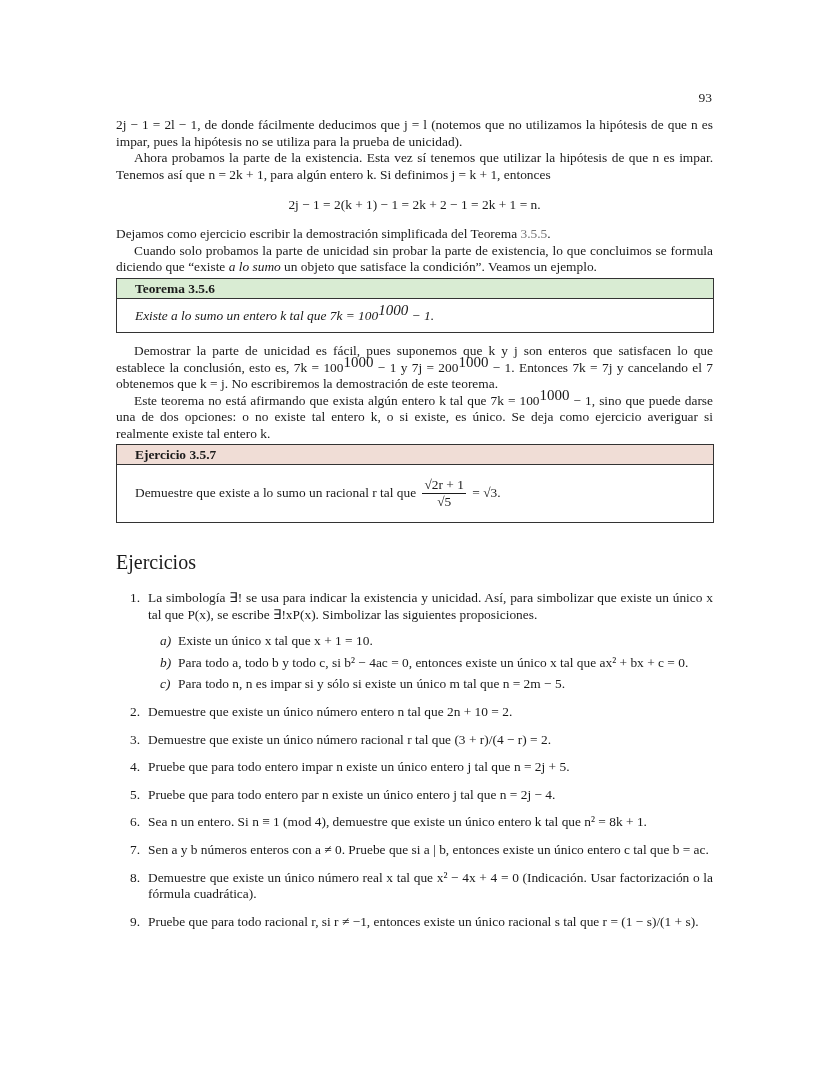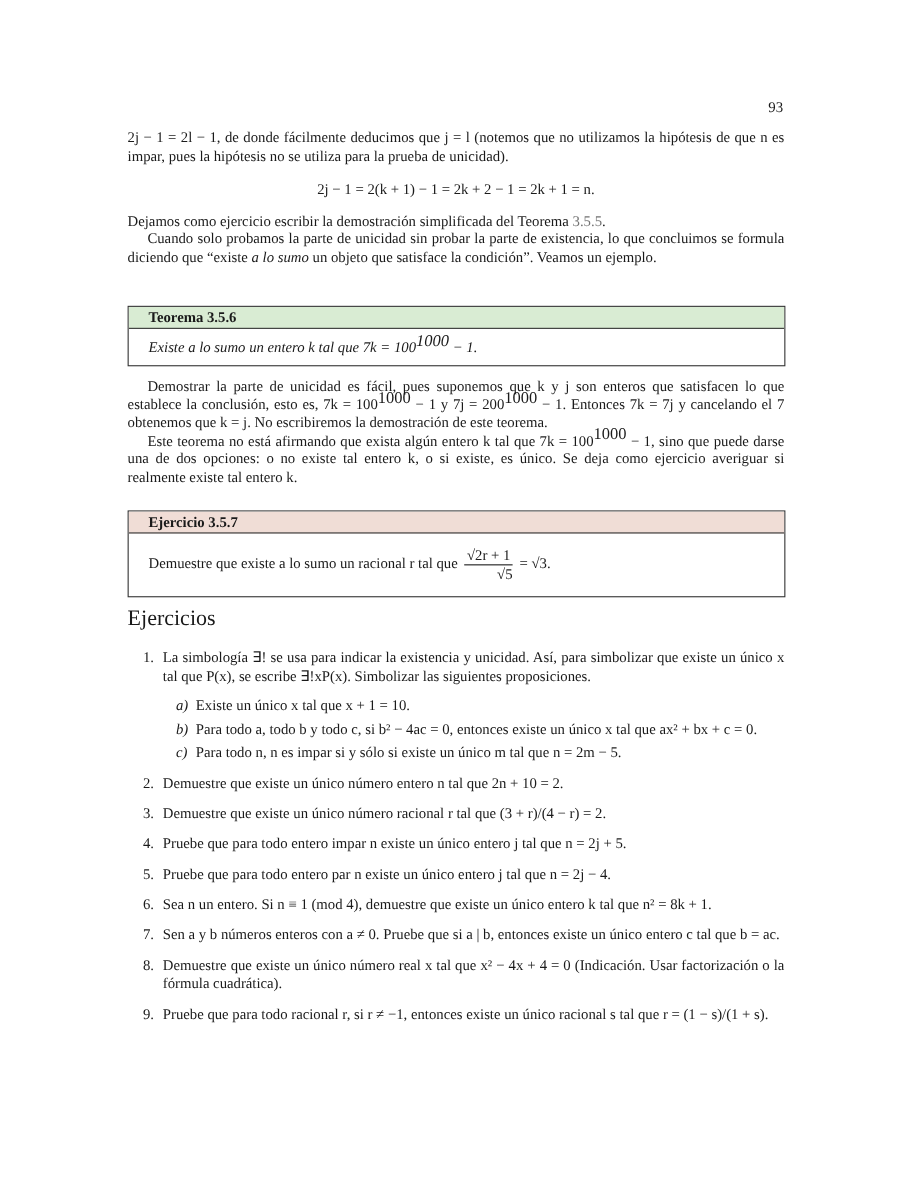--- a/index.html
+++ b/index.html
@@ -15,56 +15,57 @@
     .indent { text-indent: 18px; }
     .eq { text-align: center; margin: 14px 0 12px 0; }
     .ref { color: #737373; }
     sup { font-size: 15px; line-height: 0; }
     .box { position: absolute; left: 116px; width: 596px; border: 1.2px solid #333; border-radius: 0; overflow: hidden; font-family: "Liberation Serif", serif; font-size: 13.4px; background: #fff; }
     .box-head { padding: 1px 18px; font-weight: bold; border-bottom: 1px solid #333; line-height: 17px; }
     .box-head.green { background: #d9ecd3; }
     .box-head.pink { background: #f0ddd6; }
     .box-body { padding: 8px 18px; line-height: 17px; }
     .it { font-style: italic; }
-    .frac { display: inline-block; vertical-align: middle; text-align: right; margin: 0 3px; font-family: Liberation Serif, serif; }
+    .frac { display: inline-block; vertical-align: middle; text-align: center; margin: 0 3px; font-family: Liberation Serif, serif; }
     .frac .num { display: block; border-bottom: 1px solid #1a1a1a; padding: 0 2px; line-height: 16px; }
     .frac .den { display: block; line-height: 16px; }
     .section { position: absolute; left: 116px; top: 551px; font-family: "Liberation Serif", serif; font-size: 20px; }
     .ex-list { position: absolute; left: 116px; width: 597px; font-family: "Liberation Serif", serif; font-size: 13.4px; line-height: 16.6px; text-align: justify; }
     .ex-item { position: relative; padding-left: 32px; margin-bottom: 11px; }
     .ex-num { position: absolute; left: 14px; top: 0; }
     .sub-list { margin-top: 10px; margin-bottom: 0; }
     .sub-item { position: relative; padding-left: 62px; margin-bottom: 5px; }
     .sub-label { position: absolute; left: 44px; font-style: italic; }
   </style>
 </head>
 <body>
 
 <div class="page">
 
   <div class="pagenum">93</div>
 
   <div class="text" style="top:117px;">
     <p class="p">2j − 1 = 2l − 1, de donde fácilmente deducimos que j = l (notemos que no utilizamos la hipótesis de que n es impar, pues la hipótesis no se utiliza para la prueba de unicidad).</p>
+    <p class="p indent">Ahora probamos la parte de la existencia. Esta vez sí tenemos que utilizar la hipótesis de que n es impar. Tenemos así que n = 2k + 1, para algún entero k. Si definimos j = k + 1, entonces</p>
     <div class="eq">2j − 1 = 2(k + 1) − 1 = 2k + 2 − 1 = 2k + 1 = n.</div>
     <p class="p"><span>Dejamos como ejercicio escribir la demostración simplificada del Teorema </span><span class="ref">3.5.5</span><span>.</span></p>
     <p class="p indent"><span>Cuando solo probamos la parte de unicidad sin probar la parte de existencia, lo que concluimos se formula diciendo que “existe </span><span class="it">a lo sumo</span><span> un objeto que satisface la condición”. Veamos un ejemplo.</span></p>
   </div>
 
   <div class="box" style="top:278px;">
     <div class="box-head green">Teorema 3.5.6</div>
     <div class="box-body it"><span>Existe a lo sumo un entero k tal que 7k = 100</span><sup>1000</sup><span> − 1.</span></div>
   </div>
 
   <div class="text" style="top:343px;">
     <p class="p indent"><span>Demostrar la parte de unicidad es fácil, pues suponemos que k y j son enteros que satisfacen lo que establece la conclusión, esto es, 7k = 100</span><sup>1000</sup><span> − 1 y 7j = 200</span><sup>1000</sup><span> − 1. Entonces 7k = 7j y cancelando el 7 obtenemos que k = j. No escribiremos la demostración de este teorema.</span></p>
     <p class="p indent"><span>Este teorema no está afirmando que exista algún entero k tal que 7k = 100</span><sup>1000</sup><span> − 1, sino que puede darse una de dos opciones: o no existe tal entero k, o si existe, es único. Se deja como ejercicio averiguar si realmente existe tal entero k.</span></p>
   </div>
 
-  <div class="box" style="top:464px;">
+  <div class="box" style="top:444px;">
     <div class="box-head pink">Ejercicio 3.5.7</div>
     <div class="box-body" style="padding:12px 18px 12px 18px;">
       <span>Demuestre que existe a lo sumo un racional r tal que</span>
       <span class="frac">
         <span class="num">√2r + 1</span>
         <span class="den">√5</span>
       </span>
       <span>= √3.</span>
     </div>
   </div>

